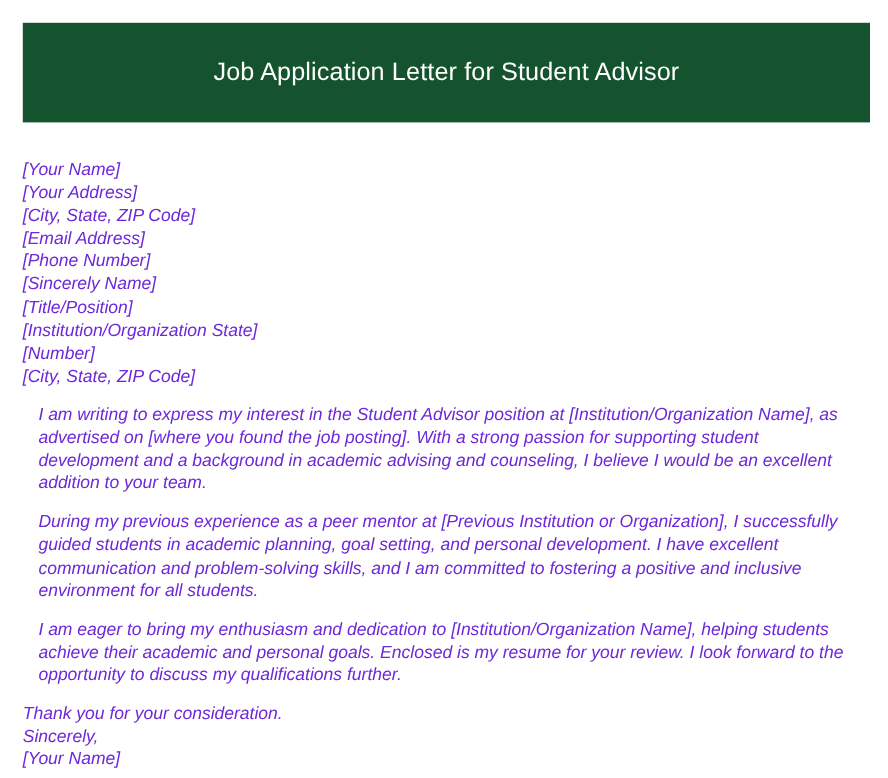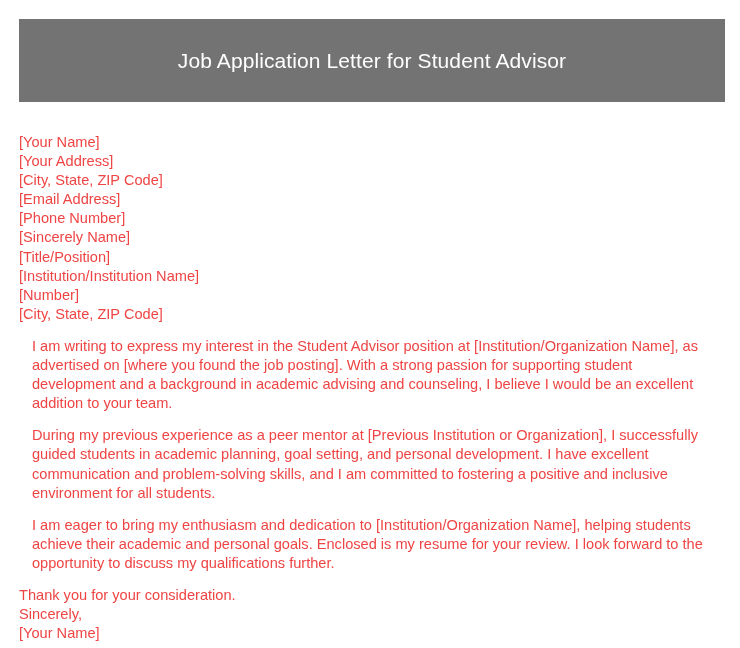--- a/index.html
+++ b/index.html
@@ -18,44 +18,45 @@
     width: 740px;
     height: 648px;
     background: #ffffff;
   }
   .header-bar {
     position: absolute;
     left: 19px;
     top: 19px;
     width: 706px;
     height: 83px;
-    background: #737373;
+    background: #14532d;
     display: flex;
     align-items: center;
     justify-content: center;
     box-sizing: border-box;
   }
   .header-title {
     color: #ffffff;
     font-size: 21px;
     font-weight: 400;
     line-height: 1.2;
     letter-spacing: 0.1px;
     text-align: center;
     white-space: nowrap;
   }
   .letter-body {
     position: absolute;
     left: 19px;
     top: 133px;
     width: 703px;
-    color: #ef4444;
+    color: #6d28d9;
     font-size: 14.6px;
     line-height: 19.1px;
     text-align: left;
+    font-style: italic;
   }
   .letter-line {
     margin: 0;
     padding: 0;
     white-space: pre-wrap;
   }
   .letter-para {
     margin: 13px;
     padding: 0;
   }
@@ -71,21 +72,21 @@
 
   <div class="letter-body">
 
     <div class="letter-line">[Your Name]</div>
     <div class="letter-line">[Your Address]</div>
     <div class="letter-line">[City, State, ZIP Code]</div>
     <div class="letter-line">[Email Address]</div>
     <div class="letter-line">[Phone Number]</div>
     <div class="letter-line">[Sincerely Name]</div>
     <div class="letter-line">[Title/Position]</div>
-    <div class="letter-line">[Institution/Institution Name]</div>
+    <div class="letter-line">[Institution/Organization State]</div>
     <div class="letter-line">[Number]</div>
     <div class="letter-line">[City, State, ZIP Code]</div>
 
     <div class="letter-para">I am writing to express my interest in the Student Advisor position at [Institution/Organization Name], as advertised on [where you found the job posting]. With a strong passion for supporting student development and a background in academic advising and counseling, I believe I would be an excellent addition to your team.</div>
     <div class="letter-para">During my previous experience as a peer mentor at [Previous Institution or Organization], I successfully guided students in academic planning, goal setting, and personal development. I have excellent communication and problem-solving skills, and I am committed to fostering a positive and inclusive environment for all students.</div>
     <div class="letter-para">I am eager to bring my enthusiasm and dedication to [Institution/Organization Name], helping students achieve their academic and personal goals. Enclosed is my resume for your review. I look forward to the opportunity to discuss my qualifications further.</div>
 
     <div class="letter-line">Thank you for your consideration.</div>
     <div class="letter-line">Sincerely,</div>
     <div class="letter-line">[Your Name]</div>

